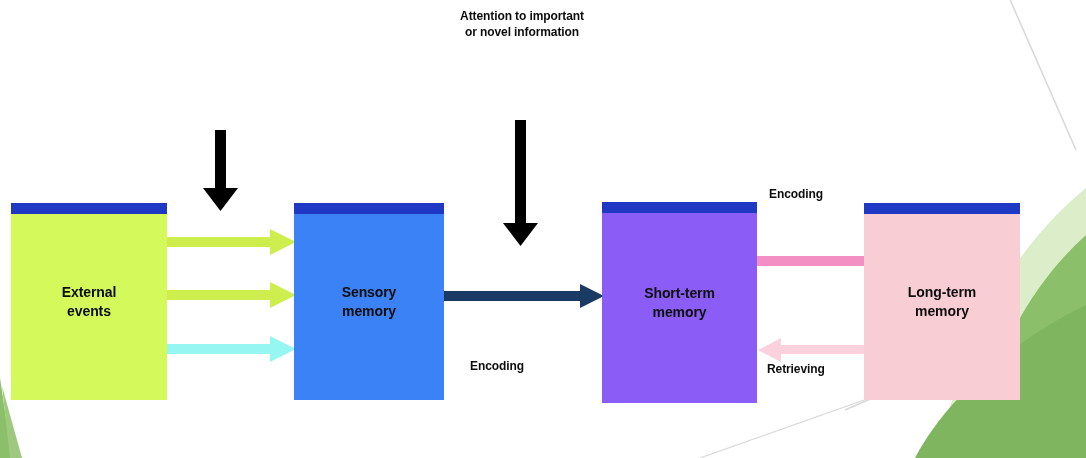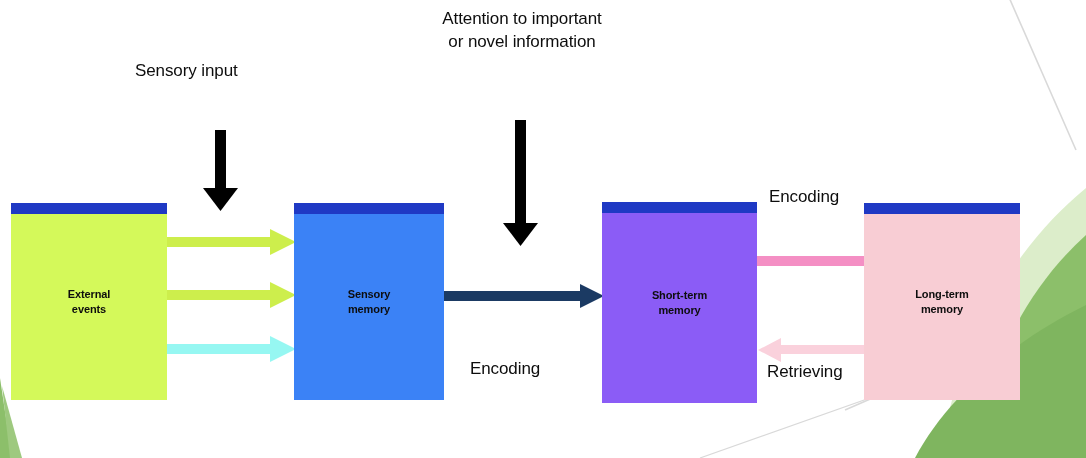--- a/index.html
+++ b/index.html
@@ -35,33 +35,33 @@
     text-align: center;
   }
   .mem-box .cap {
     position: absolute;
     left: 0; top: 0;
     width: 100%;
     height: 11px;
   }
   .mem-box .mem-label {
     position: relative;
-    font-size: 11px;
+    font-size: 14px;
     font-weight: bold;
     color: #0d0d0d;
     line-height: 1.35;
     letter-spacing: -0.1px;
     padding: 0 4px;
   }
 
   
   .lbl {
     position: absolute;
-    font-size: 17px;
-    font-weight: normal;
+    font-size: 12px;
+    font-weight: bold;
     color: #0d0d0d;
     line-height: 1.35;
     letter-spacing: -0.1px;
     white-space: pre;
   }
   .lbl.center { text-align: center; }
 
   
   .arrow-layer {
     position: absolute;
@@ -147,21 +147,20 @@
     <div class="mem-label" style="white-space: pre-line;">Short-term
 memory</div>
   </div>
 
   <div class="mem-box" style="left:864px; top:203px; width:156px; height:197px; background:#f8cdd4;">
     <div class="cap" style="background:#1f39c4;"></div>
     <div class="mem-label" style="white-space: pre-line;">Long-term
 memory</div>
   </div>
 
-  <div class="lbl" style="left: 135px; top: 60px; white-space: pre-line;">Sensory input</div>
 
   <div class="lbl center" style="left: 409px; top: 8px; width: 226px; white-space: pre-line;">Attention to important
 or novel information</div>
 
   <div class="lbl" style="left: 470px; top: 358px; white-space: pre-line;">Encoding</div>
 
   <div class="lbl" style="left: 769px; top: 186px; white-space: pre-line;">Encoding</div>
 
   <div class="lbl" style="left: 767px; top: 361px; white-space: pre-line;">Retrieving</div>
 

